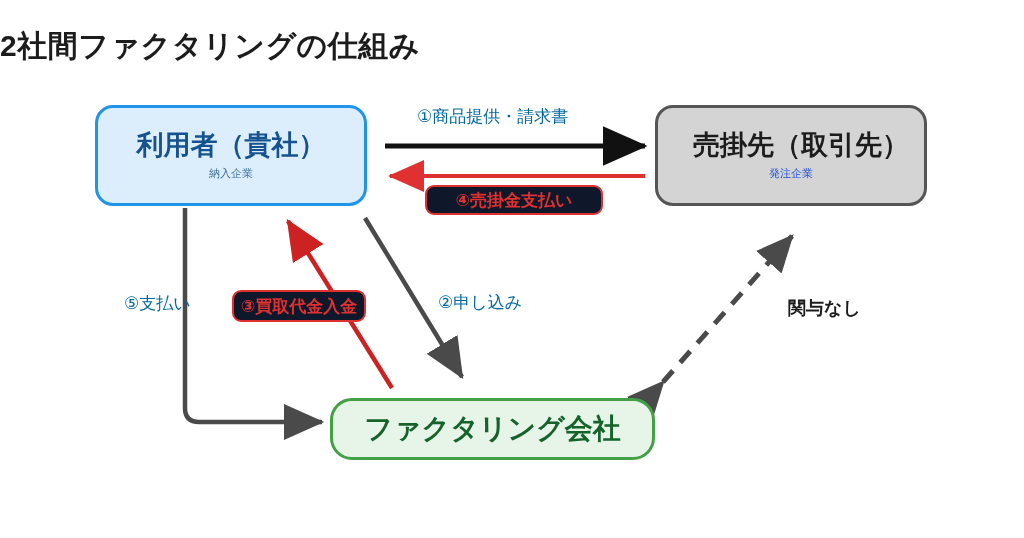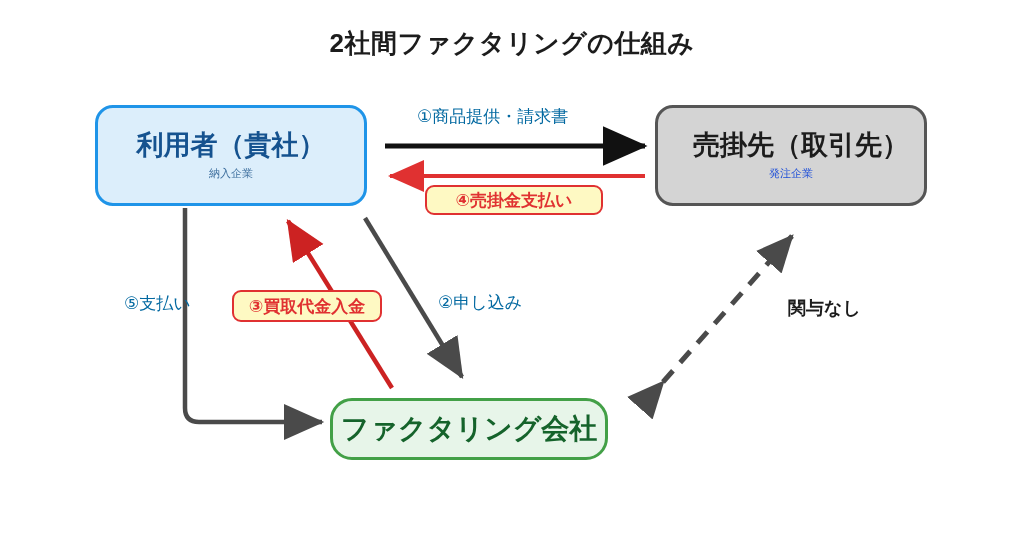--- a/index.html
+++ b/index.html
@@ -26,22 +26,22 @@
     height: 538px;
     pointer-events: none;
   }
 
   
   .title {
     position: absolute;
     left: 0;
     top: 26px;
     width: 1024px;
-    text-align: center;
-    font-size: 26px;
+    text-align: left;
+    font-size: 30px;
     font-weight: bold;
     color: #1c1c1c;
     letter-spacing: 0.5px;
   }
 
   
   .node {
     position: absolute;
     box-sizing: border-box;
     display: flex;
@@ -81,21 +81,21 @@
     height: 101px;
     background: #d4d4d4;
     border: 3px solid #555555;
   }
   .node-debtor .node-title { color: #1c1c1c; margin-left: 20px; }
   .node-debtor .node-sub   { color: #1d4ed8; }
 
   .node-factor {
     left: 330px;
     top: 398px;
-    width: 278px;
+    width: 325px;
     height: 62px;
     background: #e7f5e9;
     border: 3px solid #43a047;
     border-radius: 22px;
   }
   .node-factor .node-title { color: #15632b; font-size: 28px; }
 
   
   .edge-label {
     position: absolute;
@@ -116,37 +116,37 @@
 
   
   .red-chip {
     position: absolute;
     box-sizing: border-box;
     display: flex;
     align-items: center;
     justify-content: center;
     border: 2px solid #e03131;
     border-radius: 9px;
-    background: #fef9c3;
+    background: #0f172a;
     color: #e03131;
     font-weight: bold;
     font-size: 17px;
     white-space: nowrap;
     padding: 0 10px;
   }
   .chip-4 {
     left: 425px;
     top: 185px;
     width: 178px;
     height: 30px;
   }
   .chip-3 {
     left: 232px;
     top: 290px;
-    width: 150px;
+    width: 134px;
     height: 32px;
   }
 </style>
 </head>
 <body>
 
 <div id="stage">
 
   <div class="title">2社間ファクタリングの仕組み</div>
 

